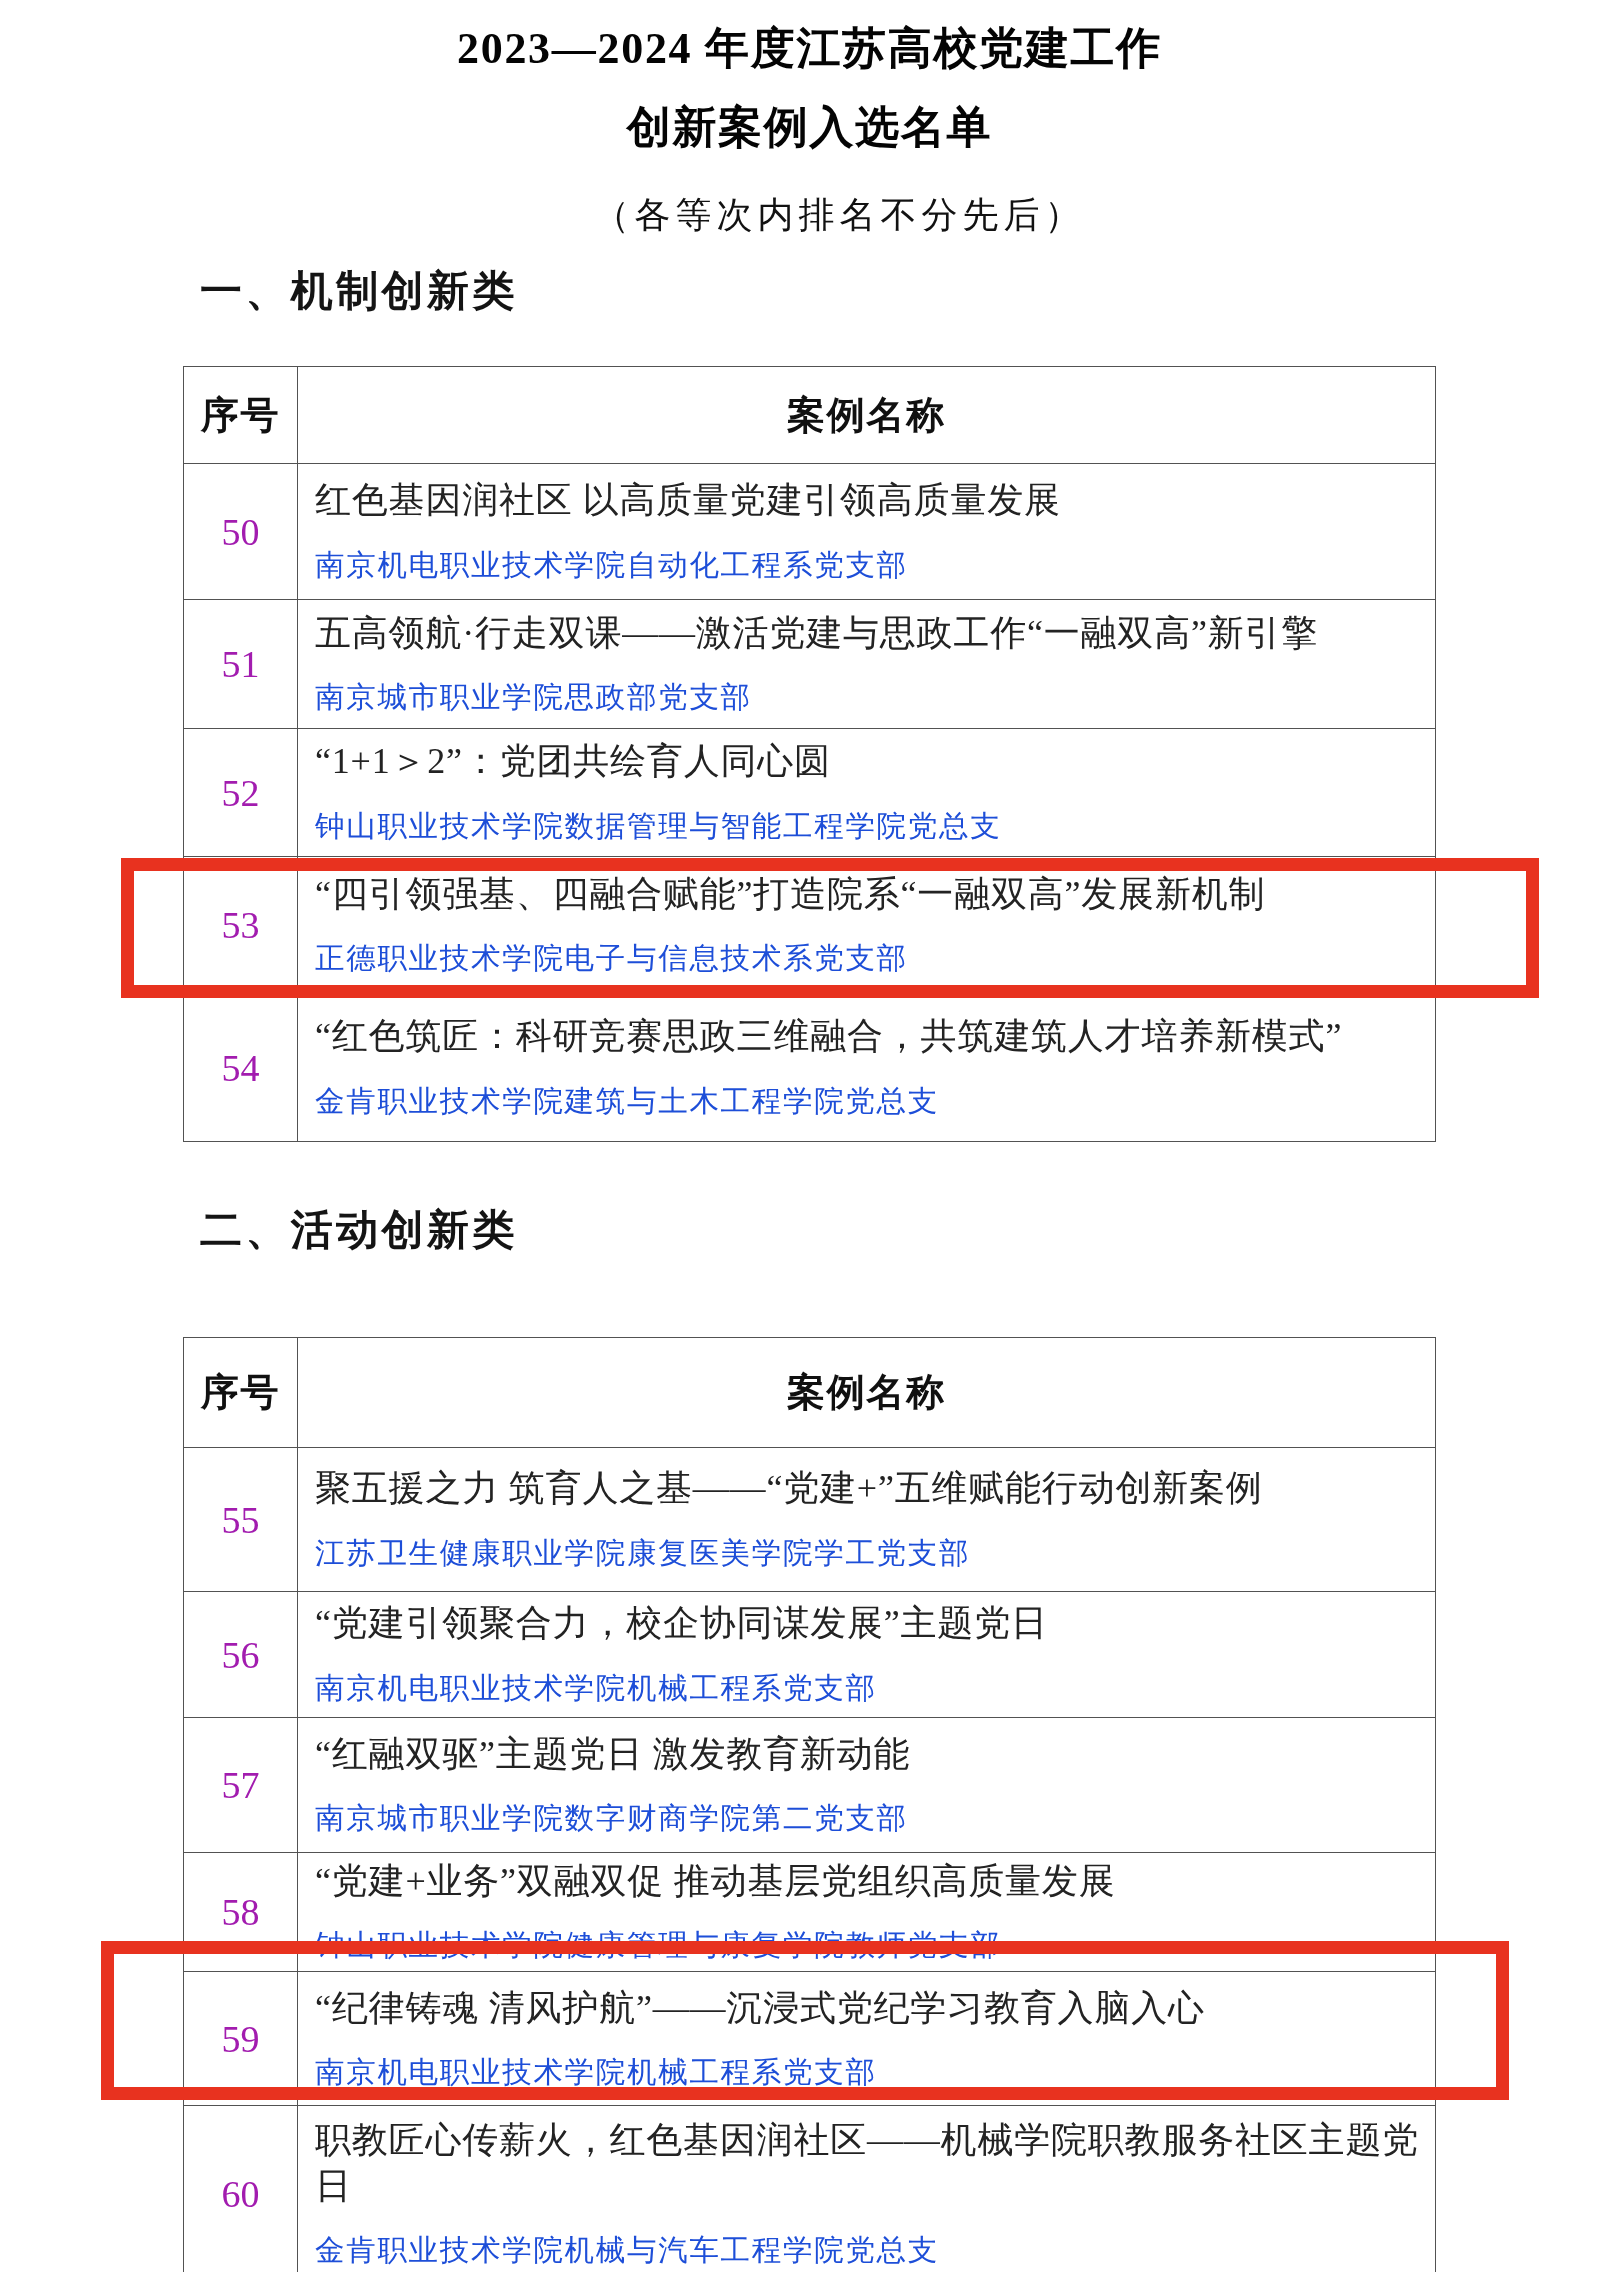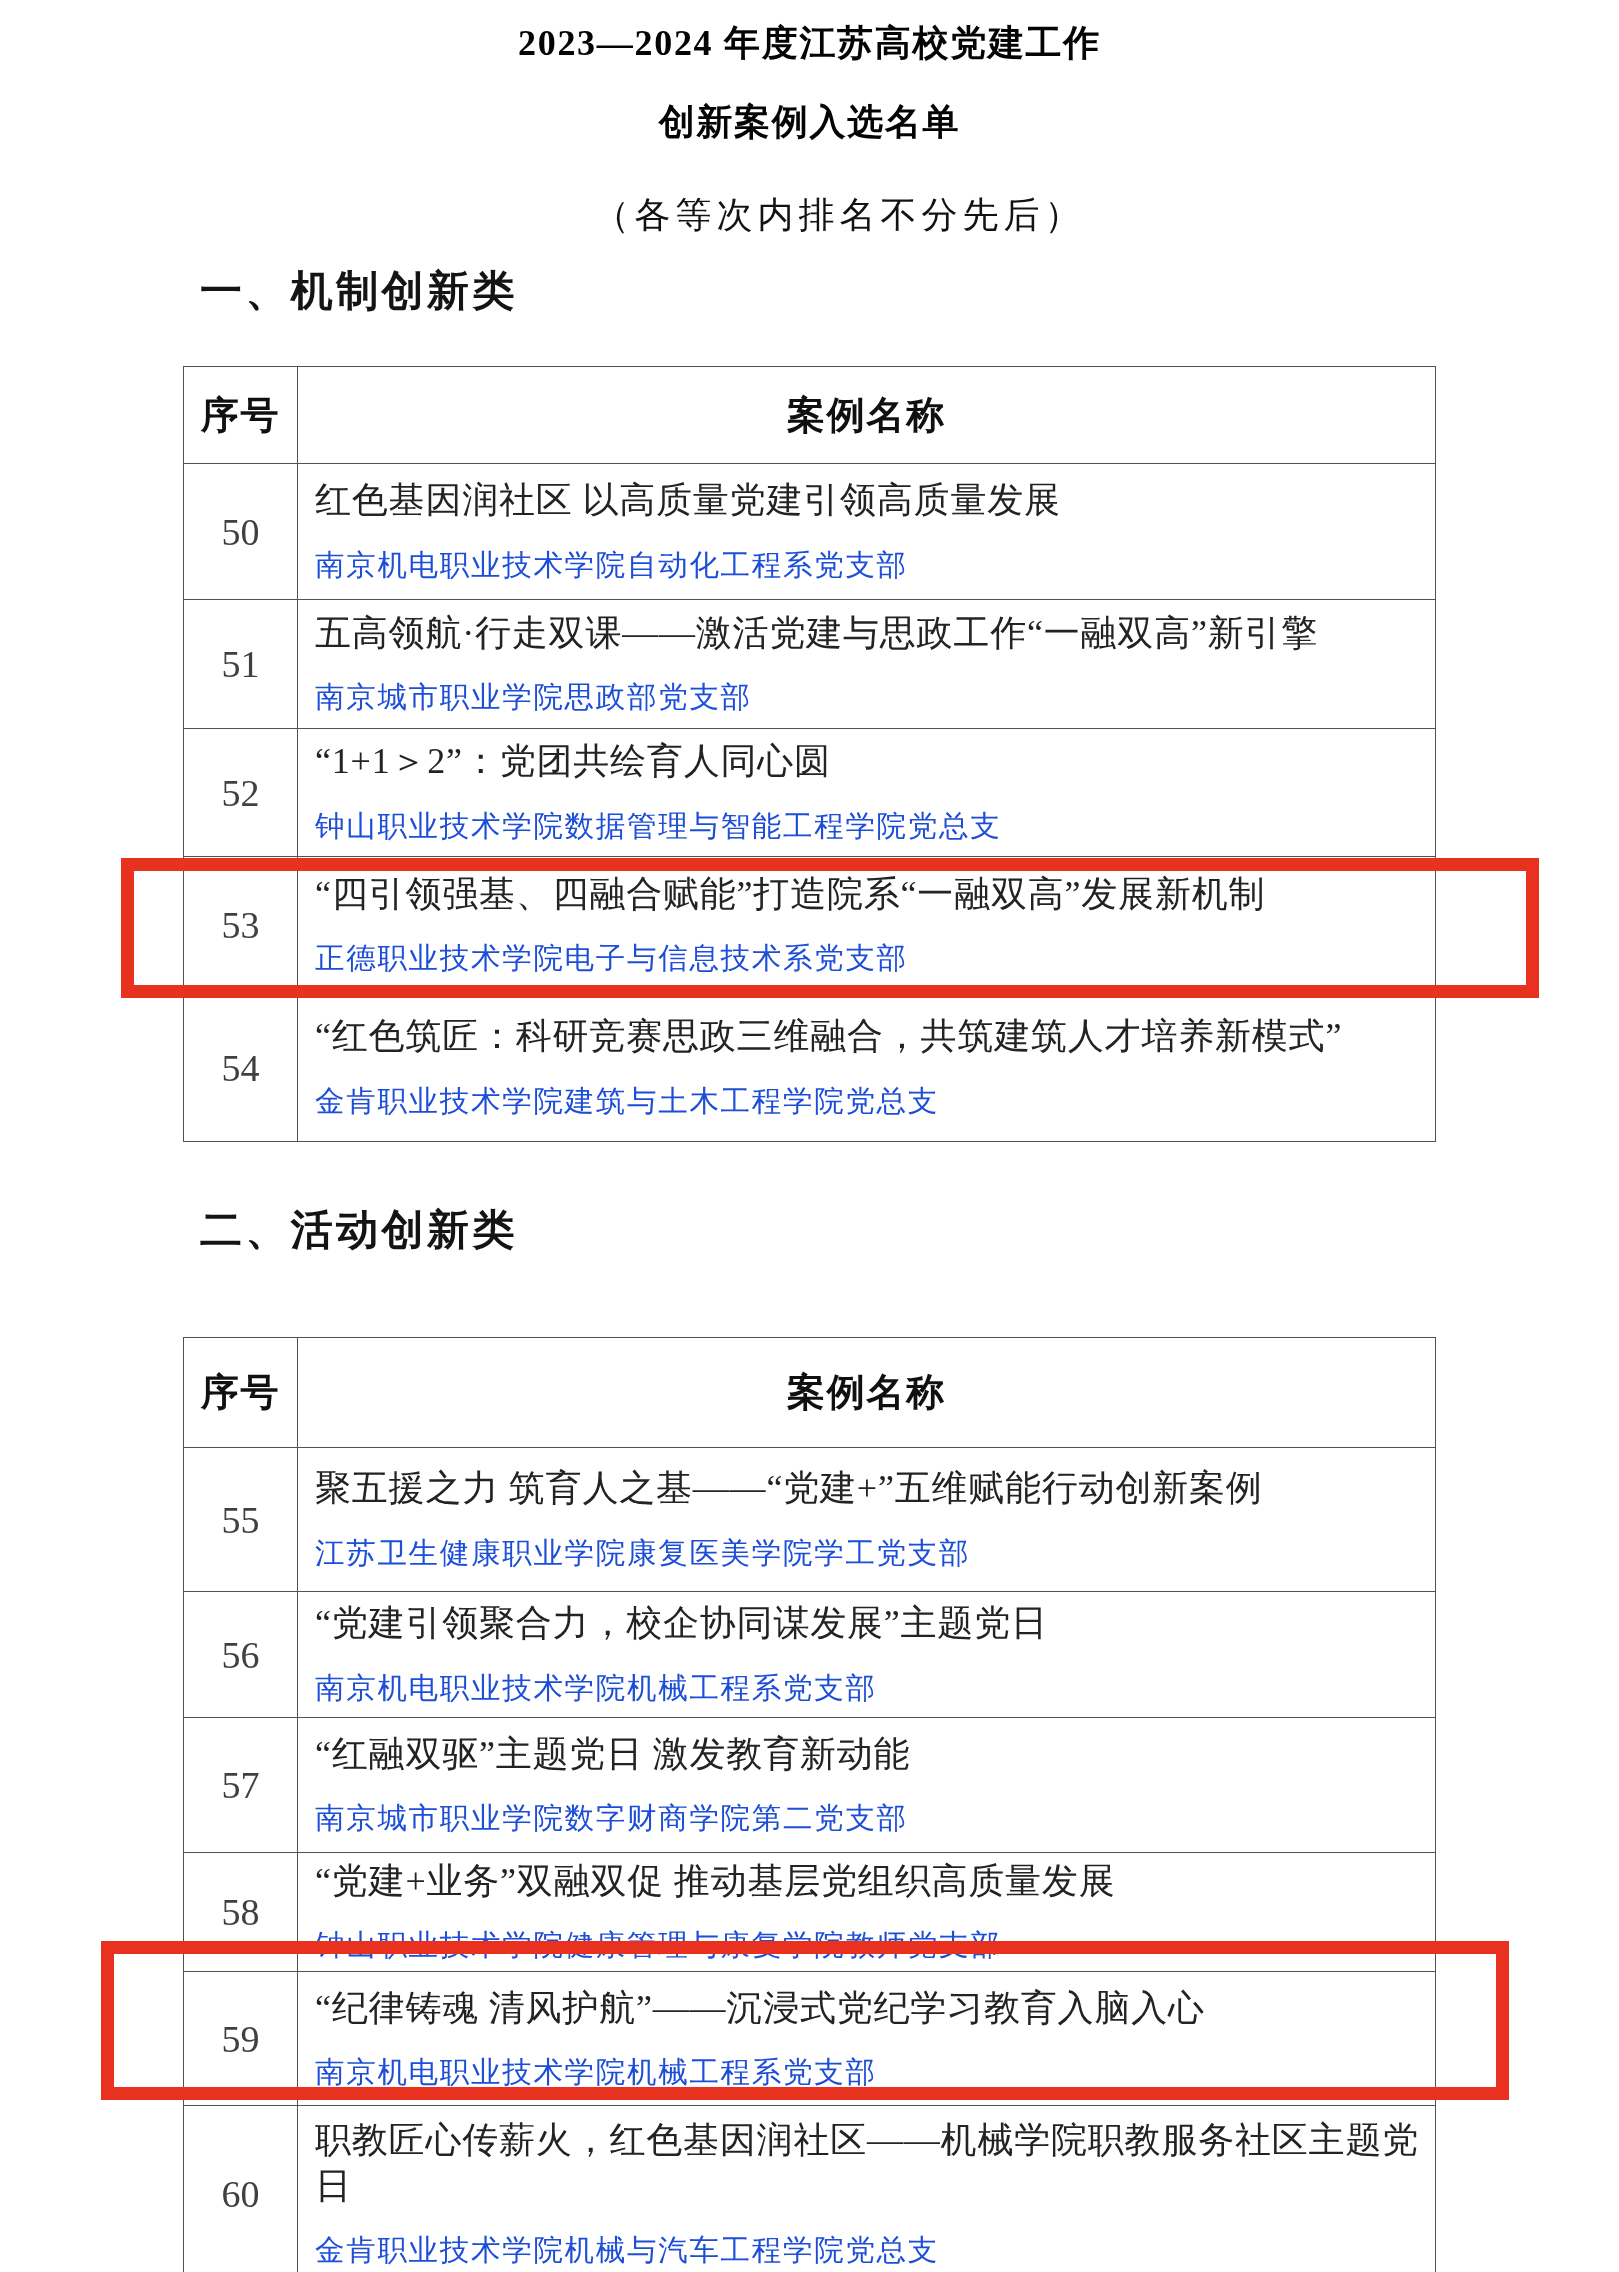--- a/index.html
+++ b/index.html
@@ -4,21 +4,21 @@
 <style>
   html,body { margin:0; padding:0; background:#e9e9e9; }
   .page {
     position:relative; width:1619px; height:2273px;
     background:#ffffff; overflow:hidden;
     font-family:"Liberation Serif","DejaVu Serif",serif;
     color:#151515;
   }
   .doc-title {
     position:absolute; left:0; width:100%; text-align:center;
-    font-size:36px; font-weight:bold; color:#040404; letter-spacing:1.7px;
+    font-size:44px; font-weight:bold; color:#040404; letter-spacing:1.7px;
     white-space:nowrap;
   }
   .title-line1 { top:18.6px; }
   .title-line2 { top:98px; }
   .doc-subtitle {
     position:absolute; top:191px; left:0; width:100%; text-align:center;
     font-size:36px; color:#121212; letter-spacing:5px; white-space:nowrap;padding-left:30px;
   }
   .section-heading {
     position:absolute; left:200px;
@@ -35,21 +35,21 @@
   }
   .t1 { top:366px; }
   .t2 { top:1337px; }
   .cases-table th, .cases-table td { border:1.7px solid #525252; }
   .cases-table th {
     font-size:38px; font-weight:bold; color:#101010;
     text-align:center; vertical-align:middle; letter-spacing:1.7px;
   }
   td.num {
     text-align:center; vertical-align:middle;
-    font-size:38px; color:#404040;
+    font-size:38px; color:#a21caf;
   }
   td.case { vertical-align:middle; padding:5px 13.5px 5px 17px; }
   .case-title {
     font-size:36px; color:#232323; letter-spacing:0.8px; line-height:1.28;
   }
   .case-org {
     font-size:29.5px; color:#1d4ed8; letter-spacing:1.7px; margin-top:22px;
   }
   .highlight-box {
     position:absolute; box-sizing:border-box;

